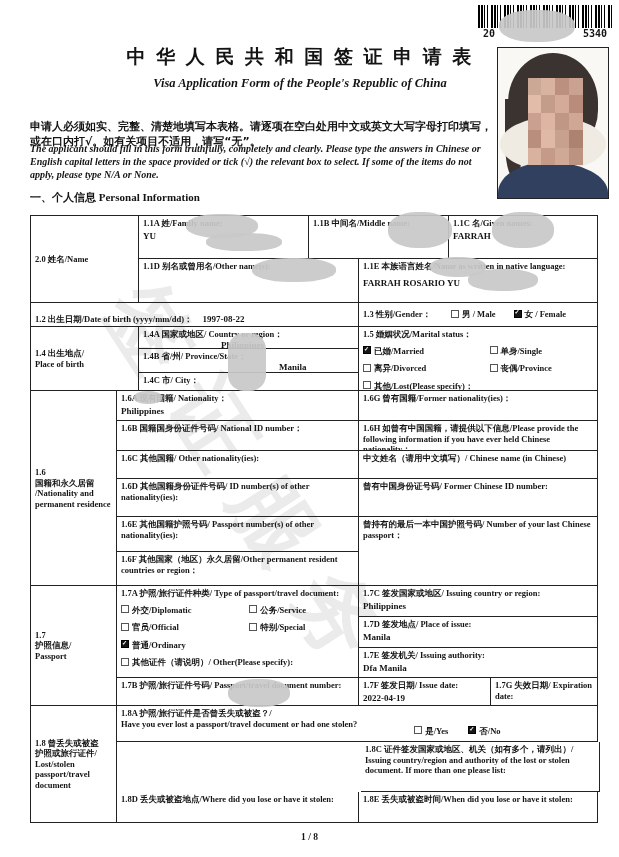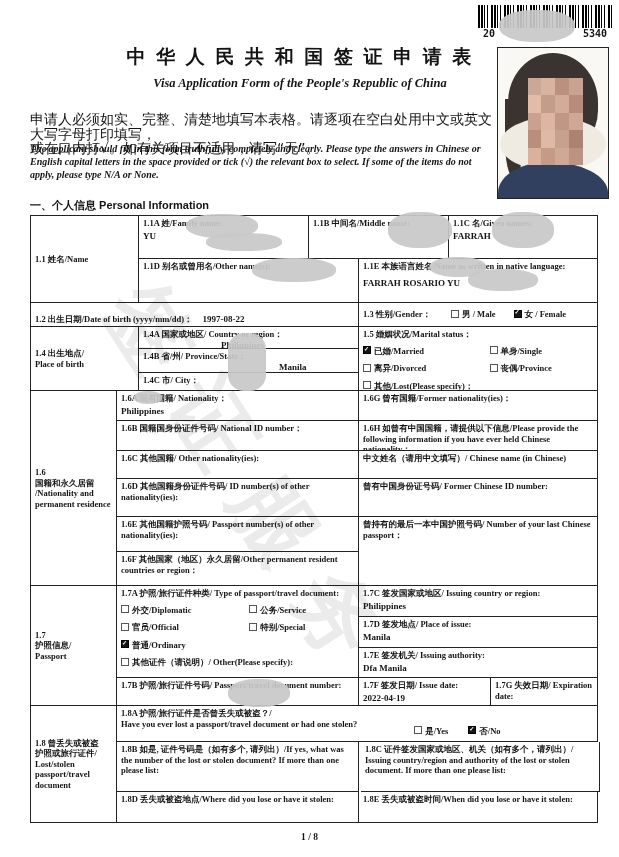--- a/index.html
+++ b/index.html
@@ -8,24 +8,24 @@
   
   .barcode{position:absolute;left:478px;top:5px;width:134px;height:23px;z-index:4;
     background:repeating-linear-gradient(90deg,#000 0 2px,#fff 2px 3px,#000 3px 5px,#fff 5px 6px,#000 6px 7px,#fff 7px 9px,#000 9px 10px,#fff 10px 13px)}
   .barnum{position:absolute;left:478px;top:28px;width:134px;display:flex;justify-content:space-between;
     padding:0 5px;box-sizing:border-box;font-family:"DejaVu Sans Mono",monospace;font-size:10px;font-weight:bold;z-index:4}
   
   .title-cn{position:absolute;left:0;top:44px;width:600px;margin:0;text-align:center;font-size:19px;font-weight:bold;
     letter-spacing:2px;font-family:"DejaVu Sans","Liberation Sans",sans-serif}
   .title-en{position:absolute;left:0;top:76px;width:600px;text-align:center;font-size:12.5px;font-weight:bold;font-style:italic}
   
-  .instr-cn{position:absolute;left:30px;top:112px;width:468px;font-size:14px;line-height:14.5px;font-weight:normal;
+  .instr-cn{position:absolute;left:30px;top:120px;width:468px;font-size:11px;line-height:14.5px;font-weight:bold;
     font-family:"DejaVu Sans","Liberation Sans",sans-serif}
   .instr-en{position:absolute;left:30px;top:142px;width:468px;font-size:10px;line-height:13px;font-weight:bold;font-style:italic}
-  .section{position:absolute;left:30px;top:198px;font-size:11px;font-weight:bold;font-family:Liberation Sans, sans-serif}
+  .section{position:absolute;left:30px;top:190px;font-size:11px;font-weight:bold;font-family:Liberation Serif, serif}
   
   .photo{position:absolute;left:497px;top:47px;width:110px;height:150px;border:1.5px solid #222;background:#faf8f4;z-index:3;overflow:hidden}
   .hair{position:absolute;left:9%;top:3%;width:82%;height:66%;background:#3a332f;border-radius:50% 50% 42% 42%}
   .hair-side{position:absolute;left:6%;top:34%;width:17%;height:52%;background:#3a332f;border-radius:0 0 45% 45%}
   .shoulder-light{position:absolute;left:2%;top:46%;width:96%;height:36%;background:#efebe3;border-radius:50%}
   .torso{position:absolute;left:0;bottom:0;width:100%;height:24%;background:#31405e;border-radius:46% 54% 0 0/85% 85% 0 0}
   .mosaic{position:absolute;left:27%;top:20%;width:50%;height:58%;display:grid;grid-template-columns:repeat(4,1fr);z-index:2}
   
   .tbl{position:absolute;left:30px;top:215px;width:567px;height:607px;border-top:1px solid #222;border-left:1px solid #222;z-index:2}
   .c{position:absolute;box-sizing:border-box;border-right:1px solid #222;border-bottom:1px solid #222;
@@ -98,21 +98,21 @@
     <div>申请人必须如实、完整、清楚地填写本表格。请逐项在空白处用中文或英文大写字母打印填写，</div>
     <div>或在口内打√。如有关项目不适用，请写“无”。</div>
   </div>
   <div class="instr-en">The applicant should fill in this form truthfully, completely and clearly. Please type the answers in Chinese or English capital letters in the space provided or tick (√) the relevant box to select. If some of the items do not apply, please type N/A or None.</div>
 
   <div class="section">一、个人信息 Personal Information</div>
 
   <div class="tbl">
 
     <div class="c center" style="left:0;top:0;width:108px;height:87px">
-      <div>1.1 姓名/Name</div>
+      <div>2.0 姓名/Name</div>
     </div>
     <div class="c" style="left:108px;top:0;width:170px;height:43px">
       <div>1.1A 姓/Family name:</div>
       <div class="val">YU</div>
     </div>
     <div class="c" style="left:278px;top:0;width:140px;height:43px">
       <div>1.1B 中间名/Middle name:</div>
     </div>
     <div class="c" style="left:418px;top:0;width:149px;height:43px">
       <div>1.1C 名/Given names:</div>
@@ -254,23 +254,20 @@
     </div>
     <div class="c q18" style="left:86px;top:490px;width:481px;height:36px">
       <div class="qtxt">
         <div>1.8A 护照/旅行证件是否曾丢失或被盗？/</div>
         <div>Have you ever lost a passport/travel document or had one stolen?</div>
       </div>
       <div class="opts">
         <span class="opt"><span class="cb"></span><span>是/Yes</span></span>
         <span class="opt"><span class="cb on"></span><span>否/No</span></span>
       </div>
-    </div>
-    <div class="c" style="left:86px;top:526px;width:242px;height:50px">
-      <div>1.8B 如是, 证件号码是（如有多个, 请列出）/If yes, what was the number of the lost or stolen document? If more than one please list:</div>
     </div>
     <div class="c" style="left:330px;top:526px;width:239px;height:50px">
       <div>1.8C 证件签发国家或地区、机关（如有多个，请列出）/ Issuing country/region and authority of the lost or stolen document. If more than one please list:</div>
     </div>
     <div class="c" style="left:86px;top:576px;width:242px;height:31px">
       <div>1.8D 丢失或被盗地点/Where did you lose or have it stolen:</div>
     </div>
     <div class="c" style="left:328px;top:576px;width:239px;height:31px">
       <div>1.8E 丢失或被盗时间/When did you lose or have it stolen:</div>
     </div>

